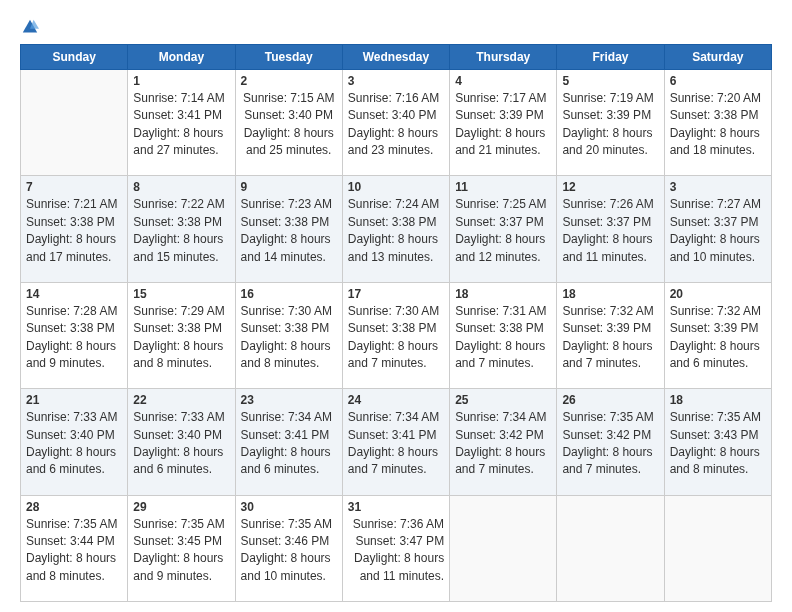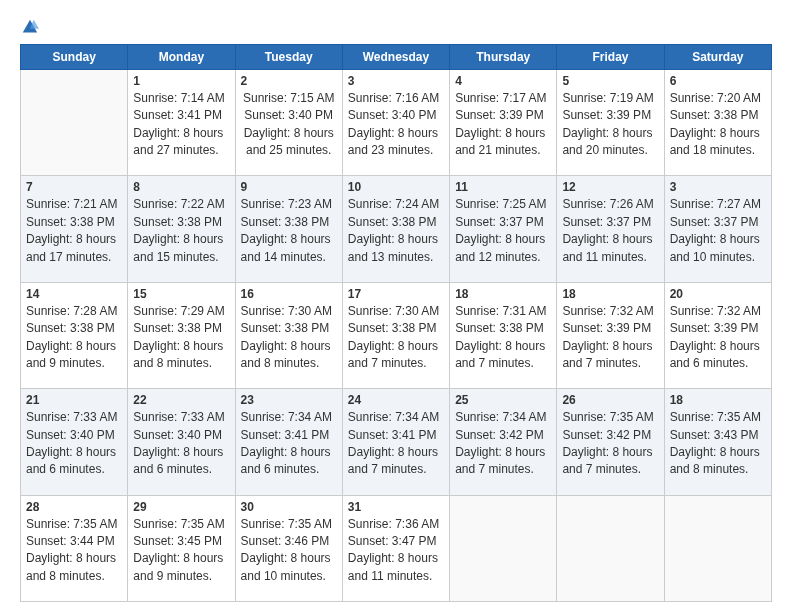--- a/index.html
+++ b/index.html
@@ -349,21 +349,21 @@
           </td>
           <td>
             <span class="day-num">30</span>
             <div class="cell-info" style="white-space: pre-line;">Sunrise: 7:35 AM
 Sunset: 3:46 PM
 Daylight: 8 hours
 and 10 minutes.</div>
           </td>
           <td>
             <span class="day-num">31</span>
-            <div class="cell-info" style="white-space: pre-line;">Sunrise: 7:36 AM
+            <div class="cell-info" style="white-space: pre-line; text-align: right;">Sunrise: 7:36 AM
 Sunset: 3:47 PM
 Daylight: 8 hours
 and 11 minutes.</div>
           </td>
           <td class="empty-cell"></td>
           <td class="empty-cell"></td>
           <td class="empty-cell"></td>
         </tr>
       </tbody>
   </table>

